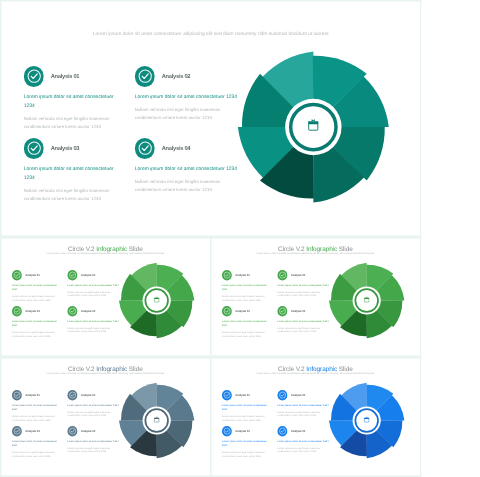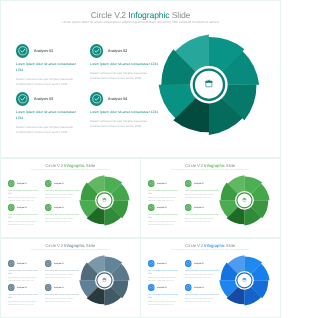--- a/index.html
+++ b/index.html
@@ -31,21 +31,20 @@
 
   .wheel{position:absolute;left:0;top:0;}
   svg{display:block;}
 </style>
 </head>
 <body>
 
 <div class="page">
   <div class="slide hero">
       <div class="inner">
-        <div class="title"><span>Circle V.2 </span><span class="accent" style="color: rgb(12, 139, 126);">Infographic</span><span> Slide</span></div>
         <div class="subtitle">Lorem ipsum dolor sit amet consectetuer adipiscing elit sed diam nonummy nibh euismod tincidunt ut laoreet</div>
         <div class="itm" style="left: 15.8px; top: 44.3px; width: 60.5px;">
           <div class="ihead">
             <div class="icirc" style="background: rgb(12, 139, 126);">
               <svg width="13.6" height="13.6" viewBox="0 0 24 24">
                 <circle cx="12" cy="12" r="7.2" fill="none" stroke="#ffffff" stroke-width="1.25" opacity="0.92"></circle>
                 <path d="M8.5 12.1 L11.0 14.7 L15.6 9.3" fill="none" stroke="#ffffff" stroke-width="1.35" stroke-linecap="round" stroke-linejoin="round"></path>
               </svg>
             </div>
             <div class="ilabel">Analysis 01</div>

